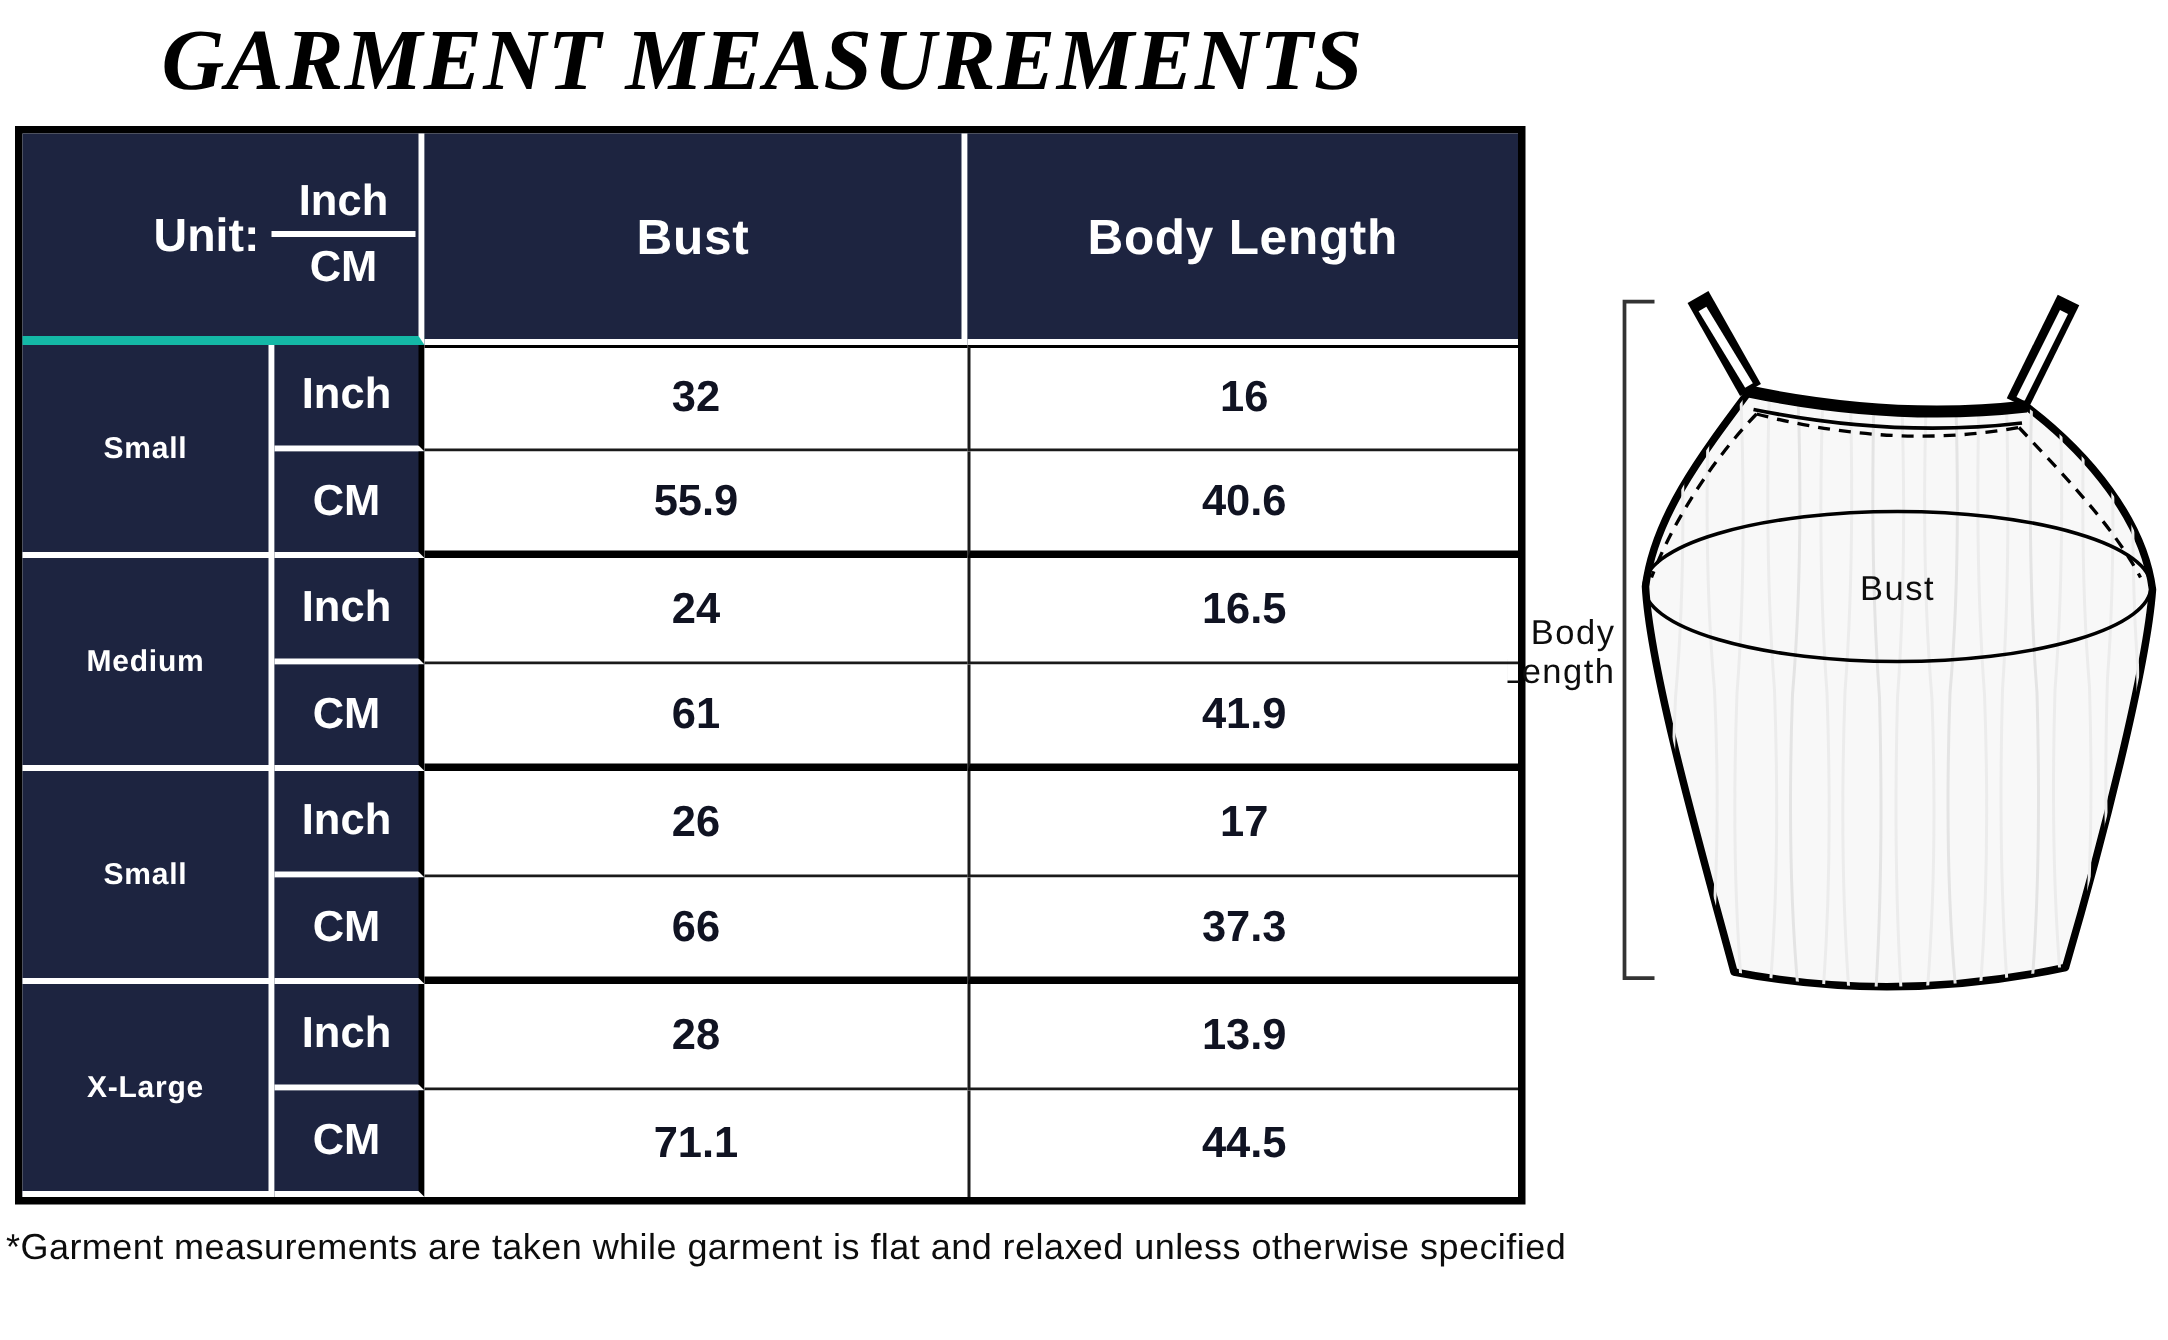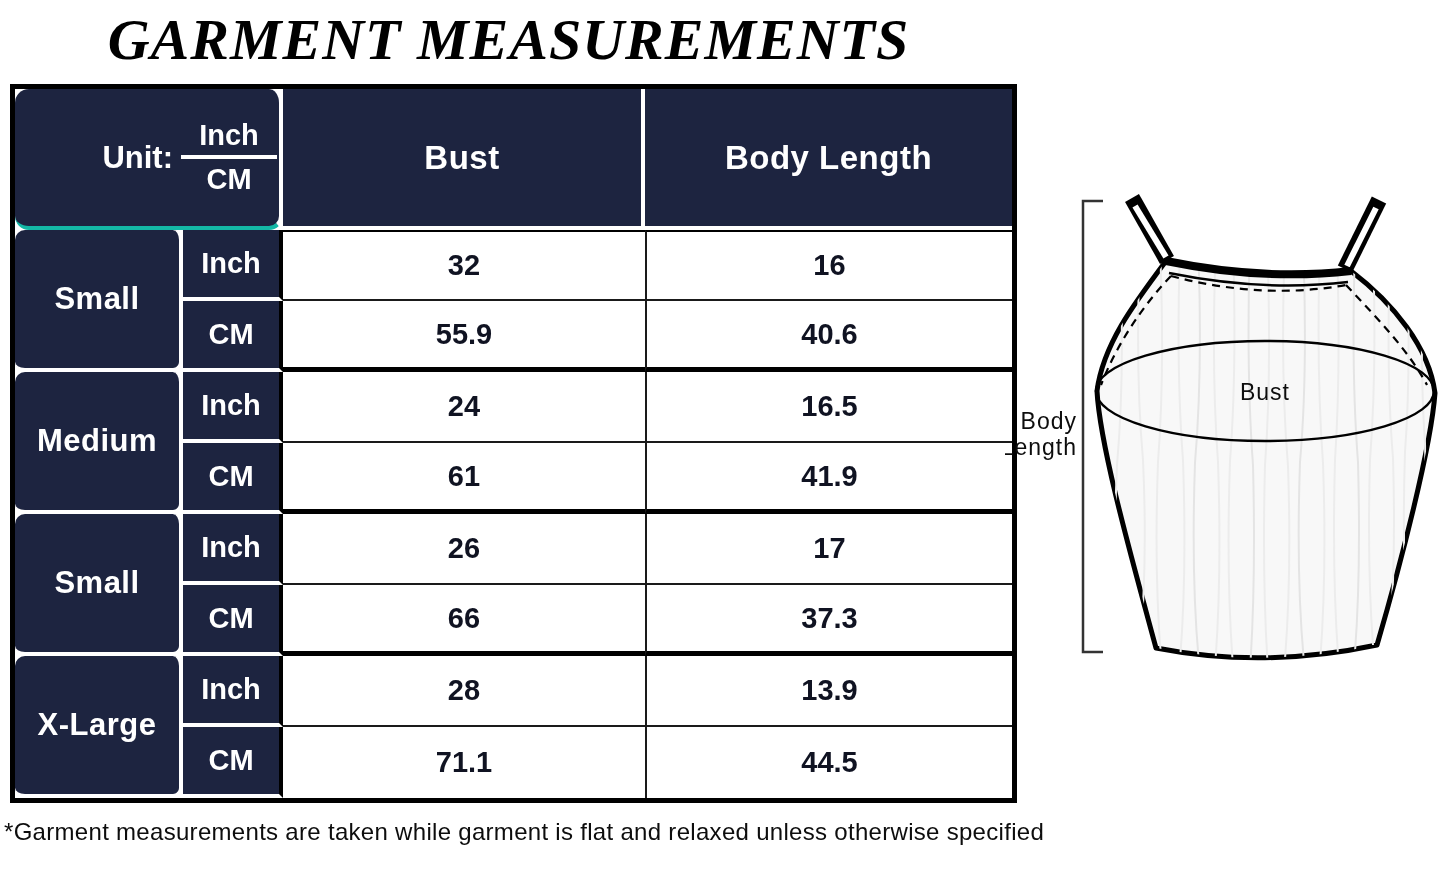--- a/index.html
+++ b/index.html
@@ -52,43 +52,42 @@
   }
   .navy {
     background: var(--navy);
     color: #fff;
     font-weight: 700;
   }
   tr.hdr td { height: 141px; }
   tr.bodyrow td { height: 71px; }
 
   
-  td.unitcell   { border-right: 4px solid #fff; border-bottom: 4px solid #14b8a6; border-radius: 14px; }
+  td.unitcell   { border-right: 4px solid #fff; border-bottom: 6px solid #14b8a6; }
   td.hdr-bust   { border-right: 4px solid #fff; border-bottom: 4px solid #fff; font-size: 33px; letter-spacing: 0.5px; }
   td.hdr-length { border-bottom: 4px solid #fff; font-size: 33px; letter-spacing: 0.5px; }
 
   .unitwrap {
     display: flex;
     align-items: center;
     justify-content: flex-end;
     gap: 8px;
     padding-right: 2px;
   }
   .unitlabel { font-size: 31px; }
   .frac { display: flex; flex-direction: column; align-items: center; width: 96px; }
   .fractop { font-size: 29px; border-bottom: 4px solid #fff; width: 100%; padding-bottom: 3px; }
   .fracbot { font-size: 29px; padding-top: 4px; }
 
   
   td.size {
     border-right: 4px solid #fff;
     border-bottom: 4px solid #fff;
-    font-size: 31px;
+    font-size: 20px;
     letter-spacing: 0.5px;
-    border-radius: 10px;
   }
   td.unit {
     border-right: 4px solid #000;
     border-bottom: 4px solid #fff;
     font-size: 29px;
   }
   td.data {
     background: #fff;
     color: #101322;
     font-weight: 700;

